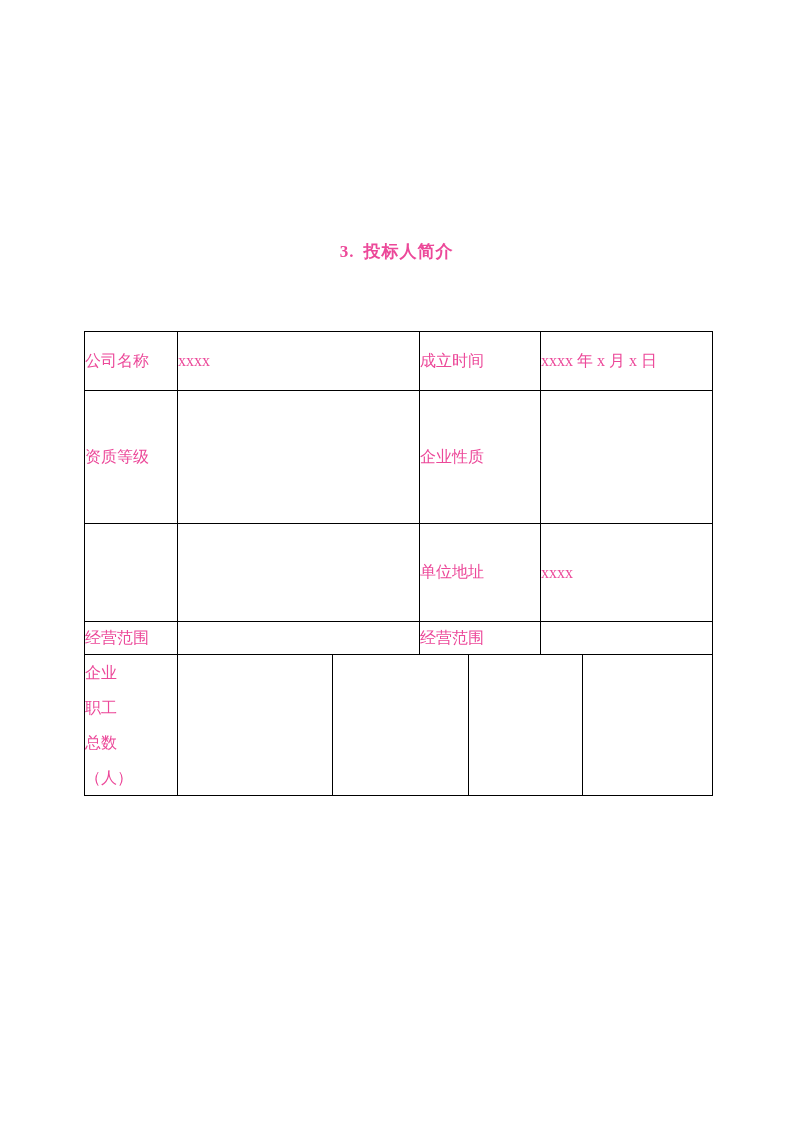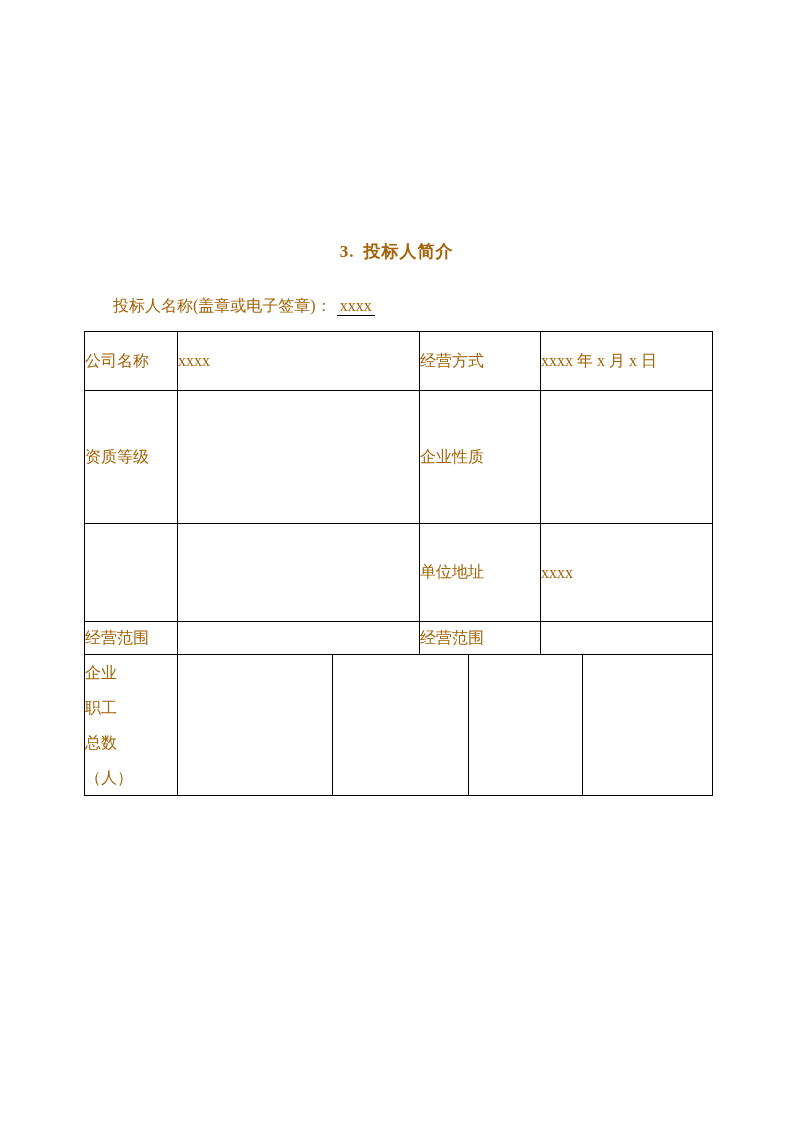--- a/index.html
+++ b/index.html
@@ -3,21 +3,21 @@
 <meta charset="utf-8">
 <style>
   * { margin: 0; padding: 0; box-sizing: border-box; }
   html, body { background: #ffffff; }
   .page {
     position: relative;
     width: 793px;
     height: 1122px;
     background: #ffffff;
     font-family: "Liberation Serif", "DejaVu Serif", serif;
-    color: #a16207;
+    color: #ec4899;
     overflow: hidden;
   }
   .title {
     position: absolute;
     top: 240px;
     left: 0;
     width: 100%;
     text-align: center;
     font-size: 17px;
     font-weight: bold;
@@ -67,39 +67,36 @@
 </style>
 </head>
 <body>
 
 <div class="page">
 
   <div class="title">
     <span class="title-num">3.</span><span>投标人简介</span>
   </div>
 
-  <div class="subtitle">
-    <span>投标人名称(盖章或电子签章)：</span><span class="uline">xxxx</span>
-  </div>
 
   <table class="info-table">
     <colgroup>
       <col style="width:93px">
       <col style="width:155px">
       <col style="width:87px">
       <col style="width:49px">
       <col style="width:72px">
       <col style="width:42px">
       <col style="width:130px">
     </colgroup>
     <tbody>
         <tr class="row-0">
           <td colspan="1">公司名称</td>
           <td colspan="2">xxxx</td>
-          <td colspan="2">经营方式</td>
+          <td colspan="2">成立时间</td>
           <td colspan="2">xxxx 年 x 月 x 日</td>
         </tr>
         <tr class="row-1">
           <td colspan="1">资质等级</td>
           <td colspan="2"></td>
           <td colspan="2">企业性质</td>
           <td colspan="2"></td>
         </tr>
         <tr class="row-2">
           <td colspan="1"></td>

